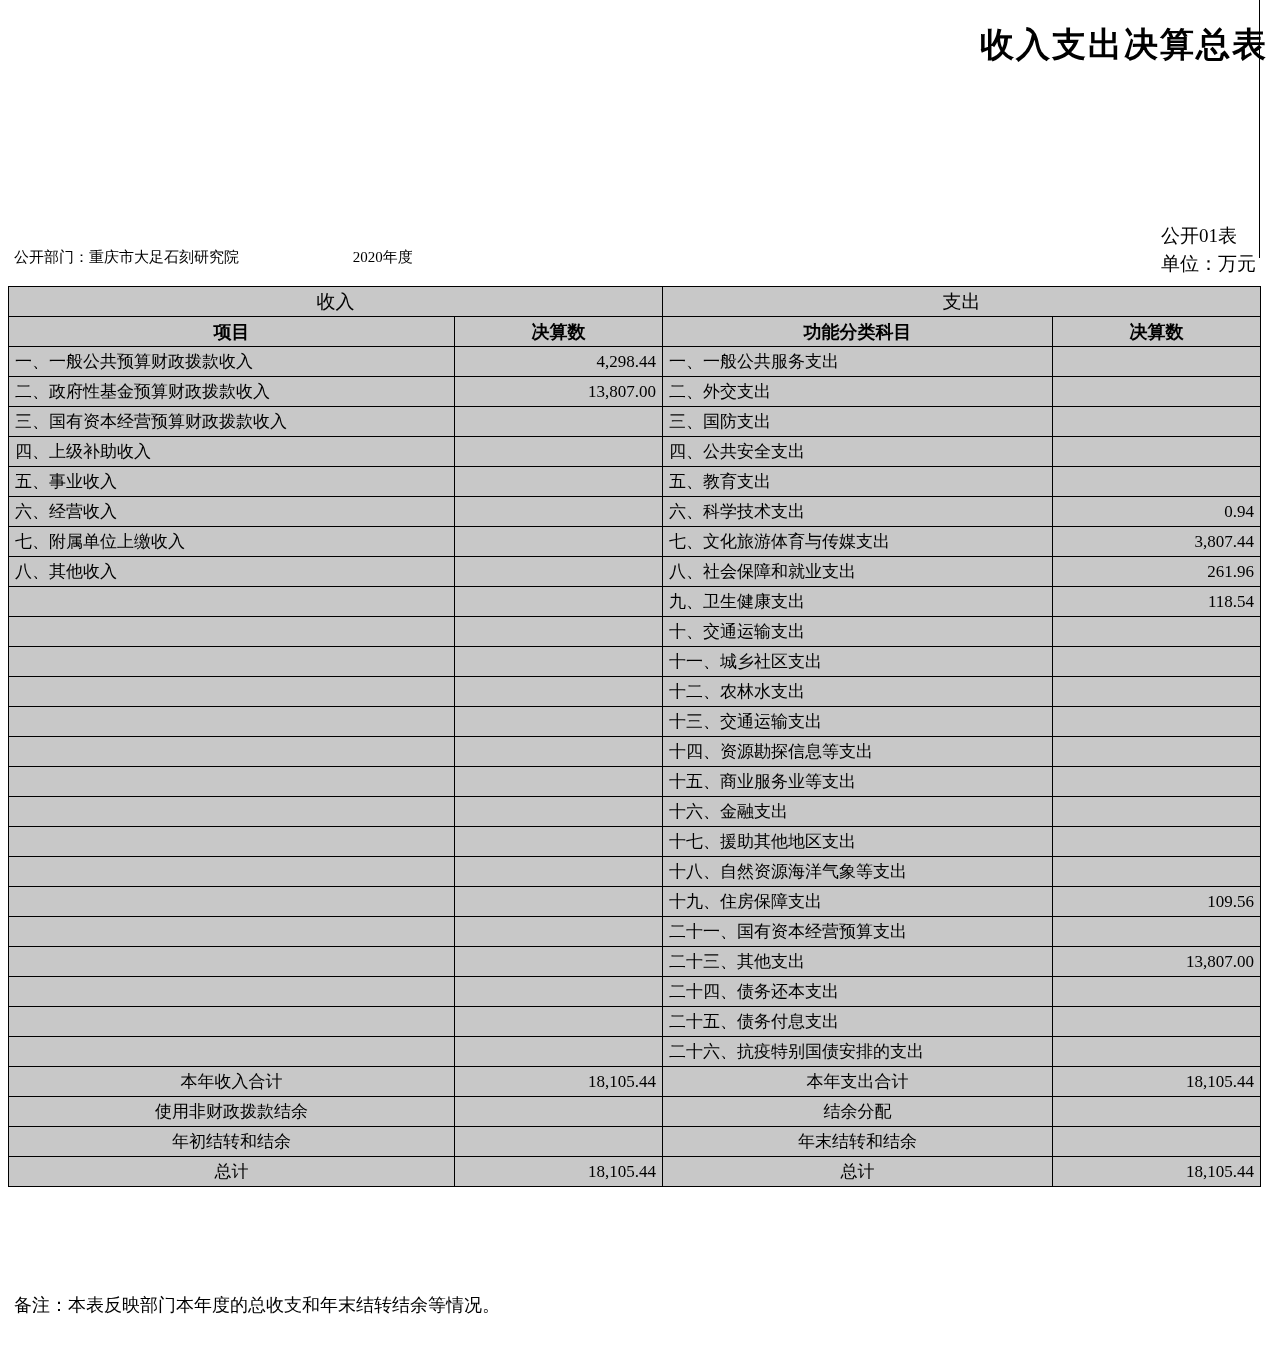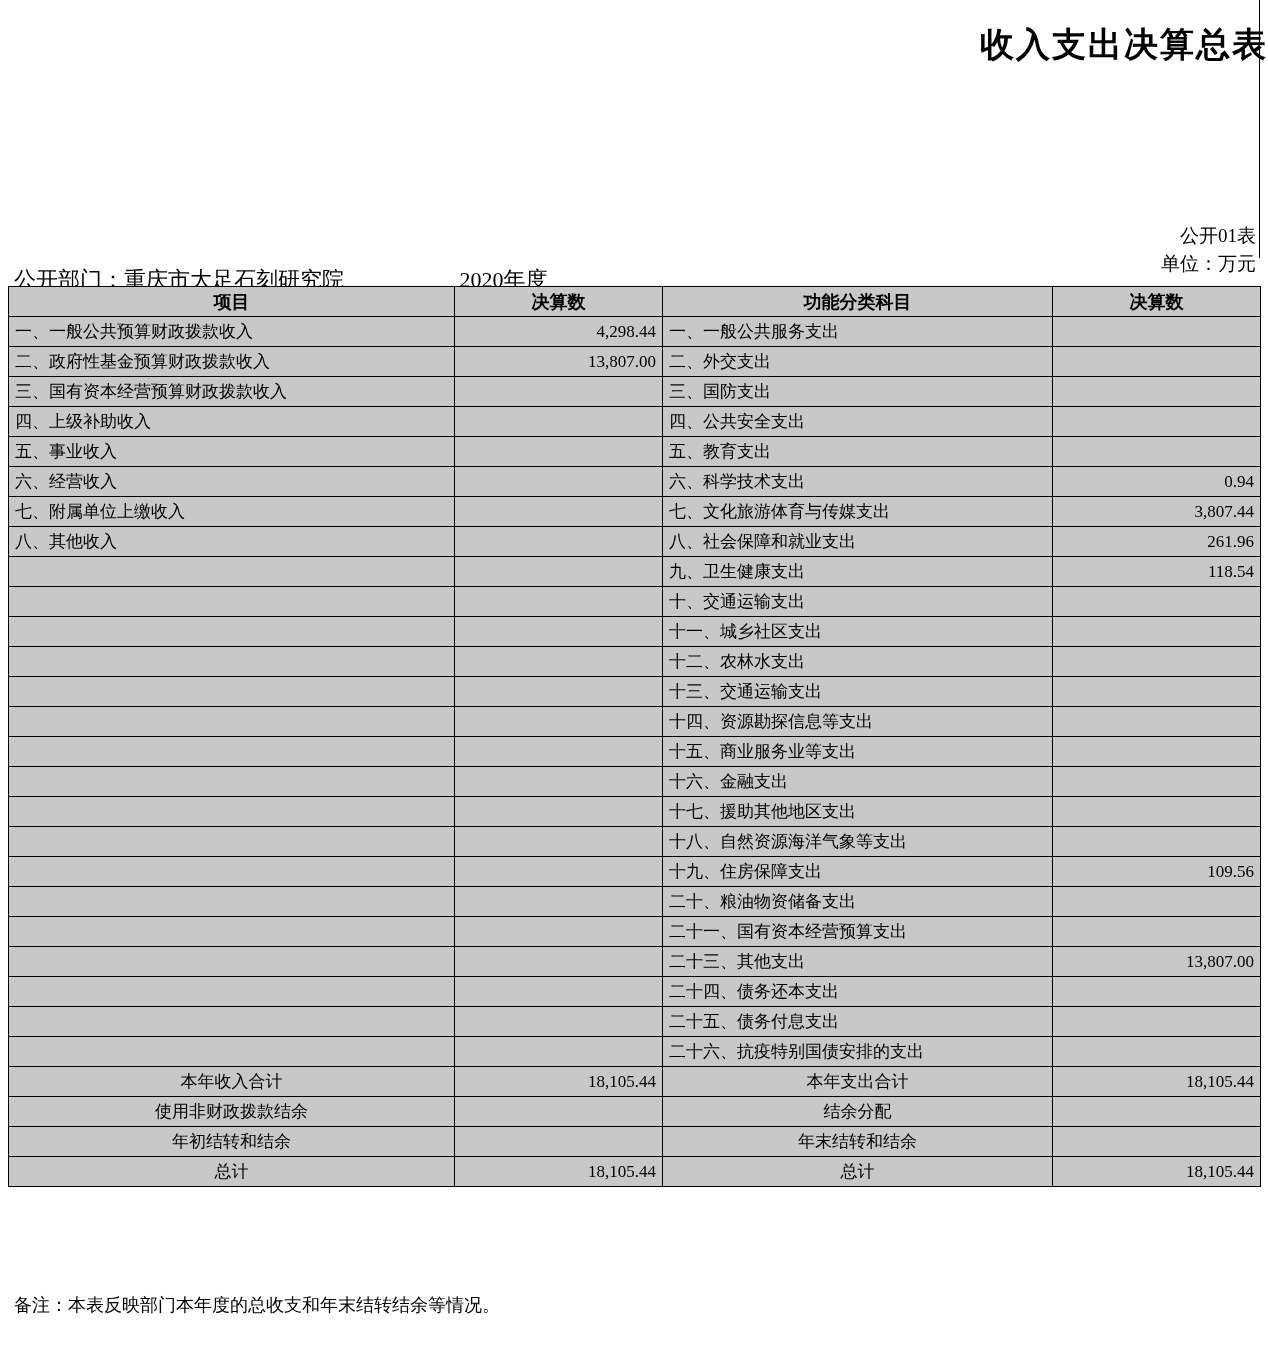--- a/index.html
+++ b/index.html
@@ -33,29 +33,28 @@
     right: 8px;
     top: 0;
     width: 1px;
     height: 258px;
     background: #000;
   }
   .meta-right {
     position: absolute;
     right: 12px;
     top: 222px;
-    text-align: right;
     font-size: 19px;
     line-height: 28px;
   }
   .meta-left {
     position: absolute;
     left: 14px;
-    top: 265px;
-    font-size: 22px;
+    top: 248px;
+    font-size: 15px;
     white-space: nowrap;
   }
   .meta-left .year {
     display: inline-block;
     margin-left: 110px;
   }
   table.sheet {
     position: absolute;
     left: 8px;
     top: 286px;
@@ -128,20 +127,24 @@
   </div>
 
   <table class="sheet">
     <colgroup>
       <col class="c1">
         <col class="c2">
         <col class="c3">
         <col class="c4">
     </colgroup>
     <tbody id="table-body">
+      <tr>
+        <td class="grp" colspan="2">收入</td>
+        <td class="grp" colspan="2">支出</td>
+      </tr>
       <tr>
         <td class="hdr">项目</td>
         <td class="hdr">决算数</td>
         <td class="hdr">功能分类科目</td>
         <td class="hdr">决算数</td>
       </tr>
     <tr>
           <td class="item">一、一般公共预算财政拨款收入</td>
           <td class="num">4,298.44</td>
           <td class="item">一、一般公共服务支出</td>
@@ -251,26 +254,20 @@
         </tr>
         <tr>
           <td class="item"></td>
           <td class="num"></td>
           <td class="item">十九、住房保障支出</td>
           <td class="num">109.56</td>
         </tr>
         <tr>
           <td class="item"></td>
           <td class="num"></td>
-          <td class="item">二十、粮油物资储备支出</td>
-          <td class="num"></td>
-        </tr>
-        <tr>
-          <td class="item"></td>
-          <td class="num"></td>
           <td class="item">二十一、国有资本经营预算支出</td>
           <td class="num"></td>
         </tr>
         <tr>
           <td class="item"></td>
           <td class="num"></td>
           <td class="item">二十三、其他支出</td>
           <td class="num">13,807.00</td>
         </tr>
         <tr>

